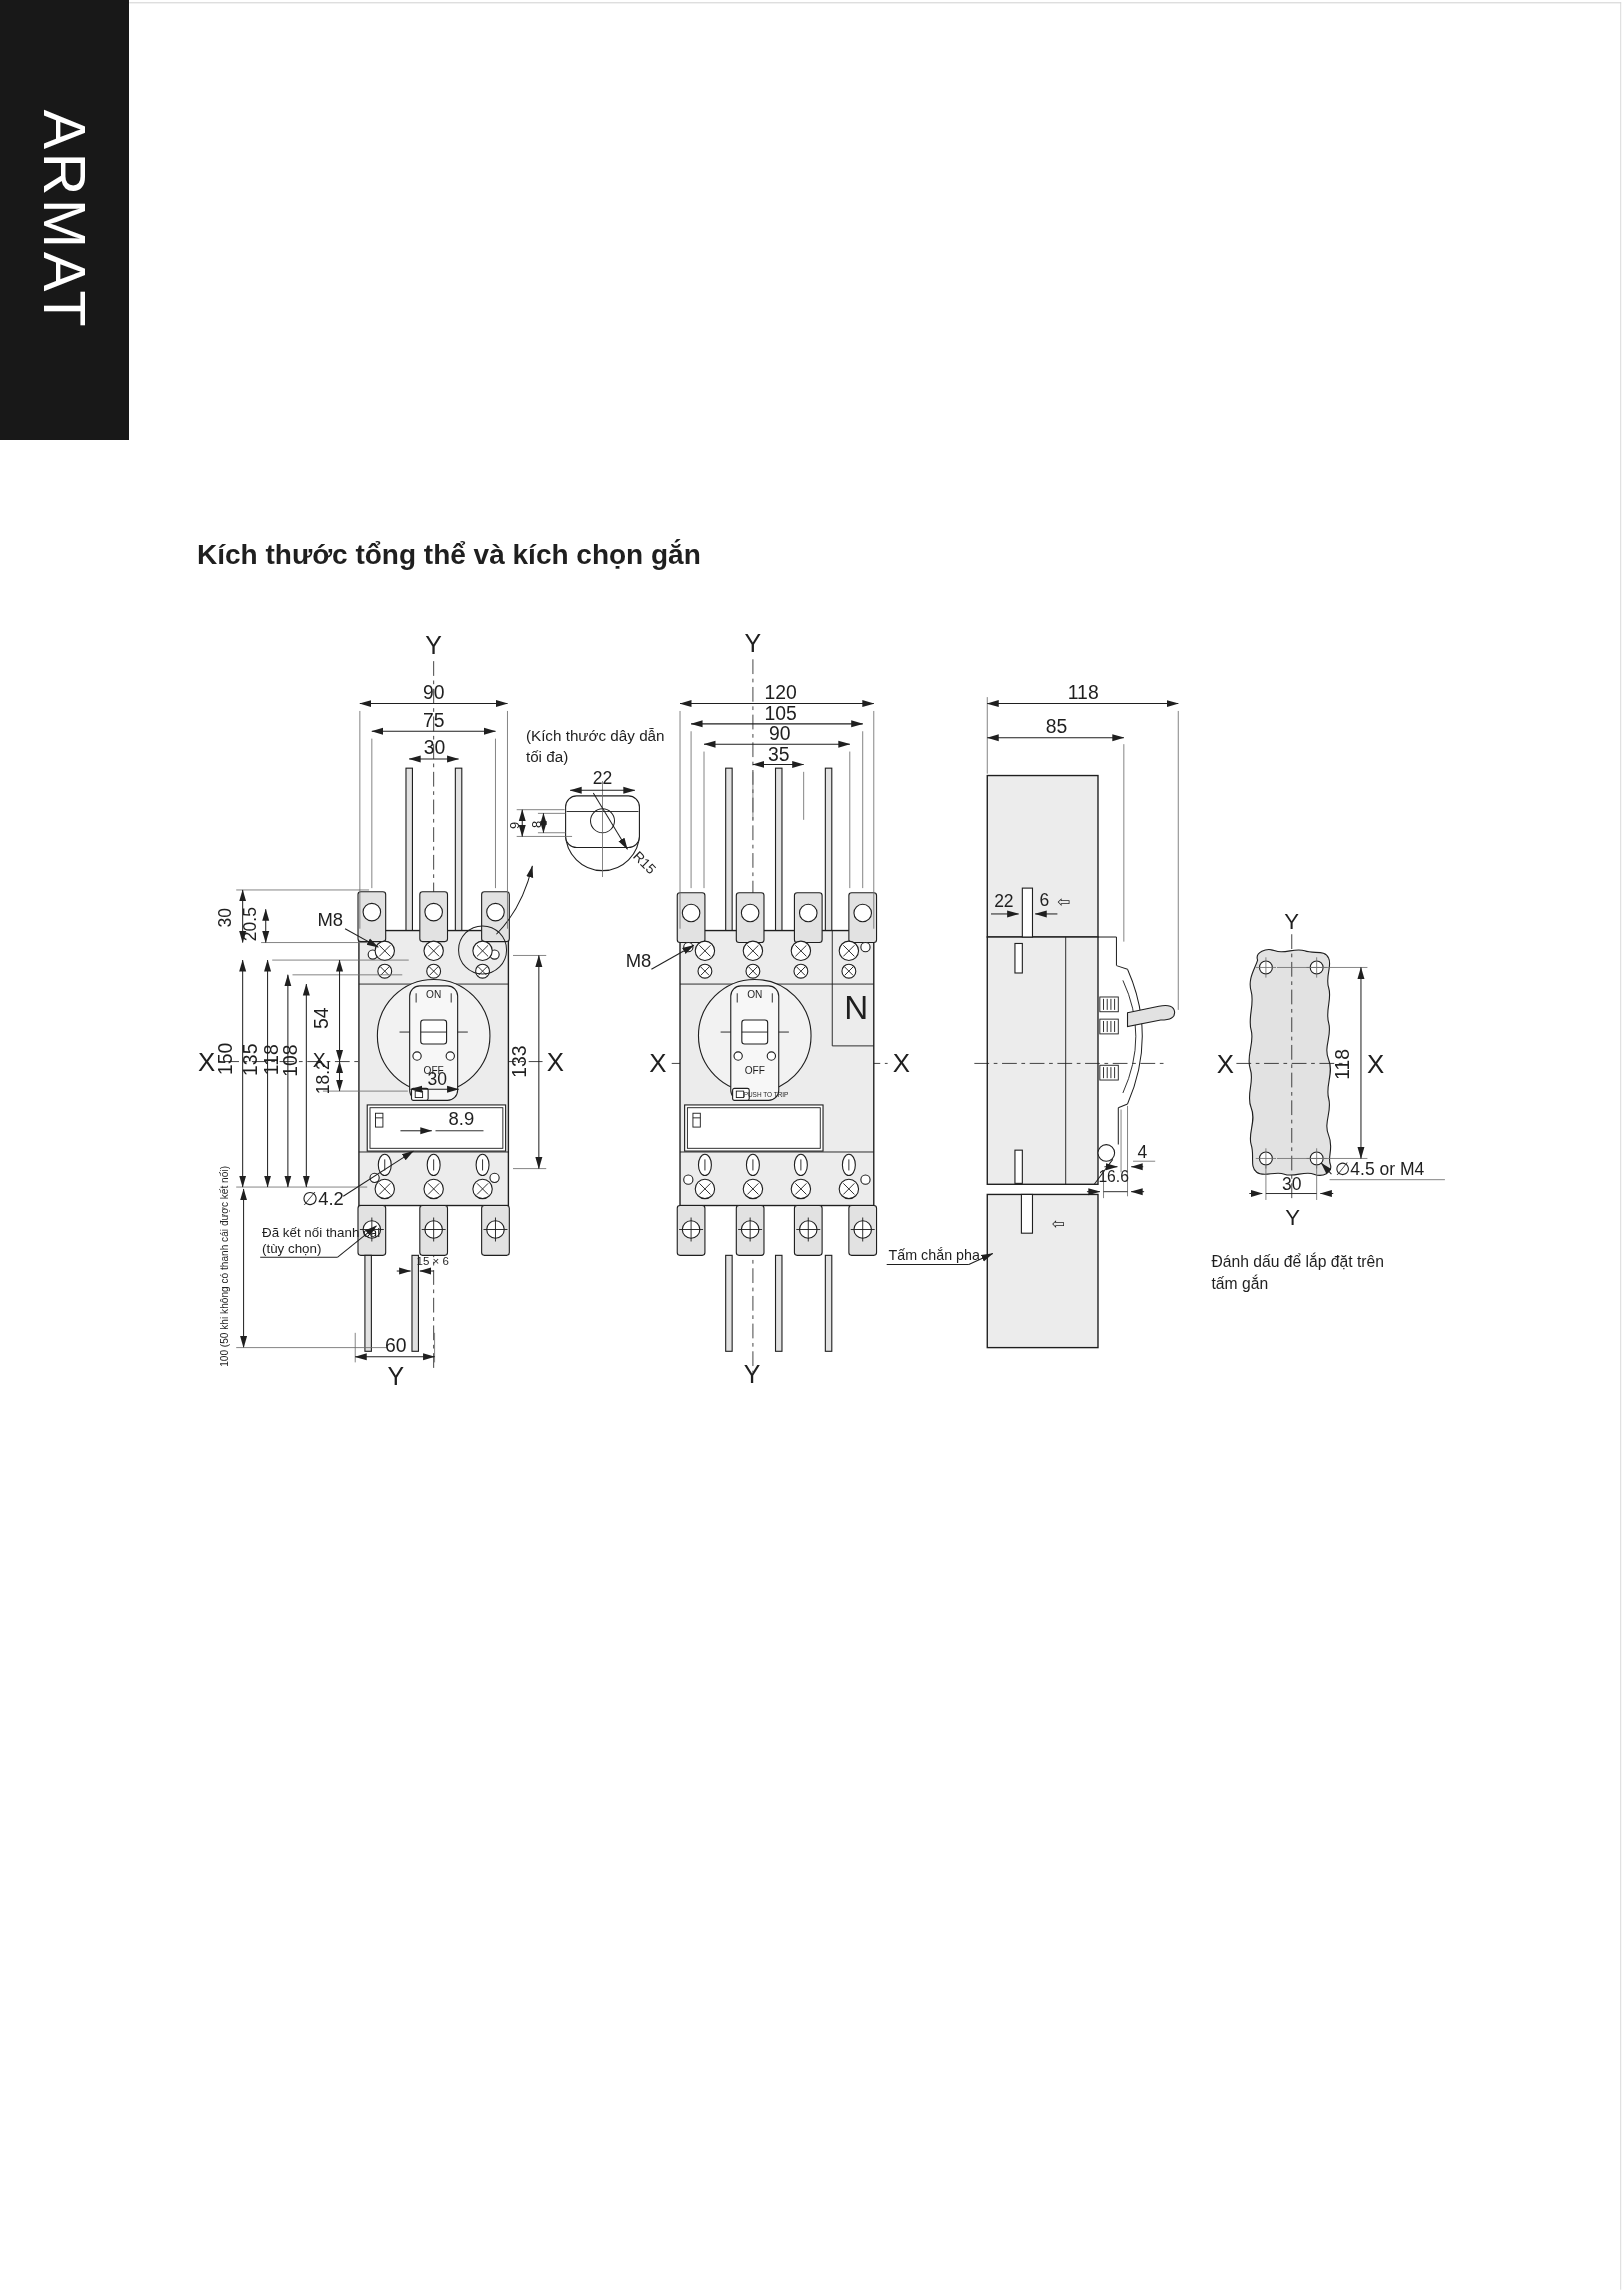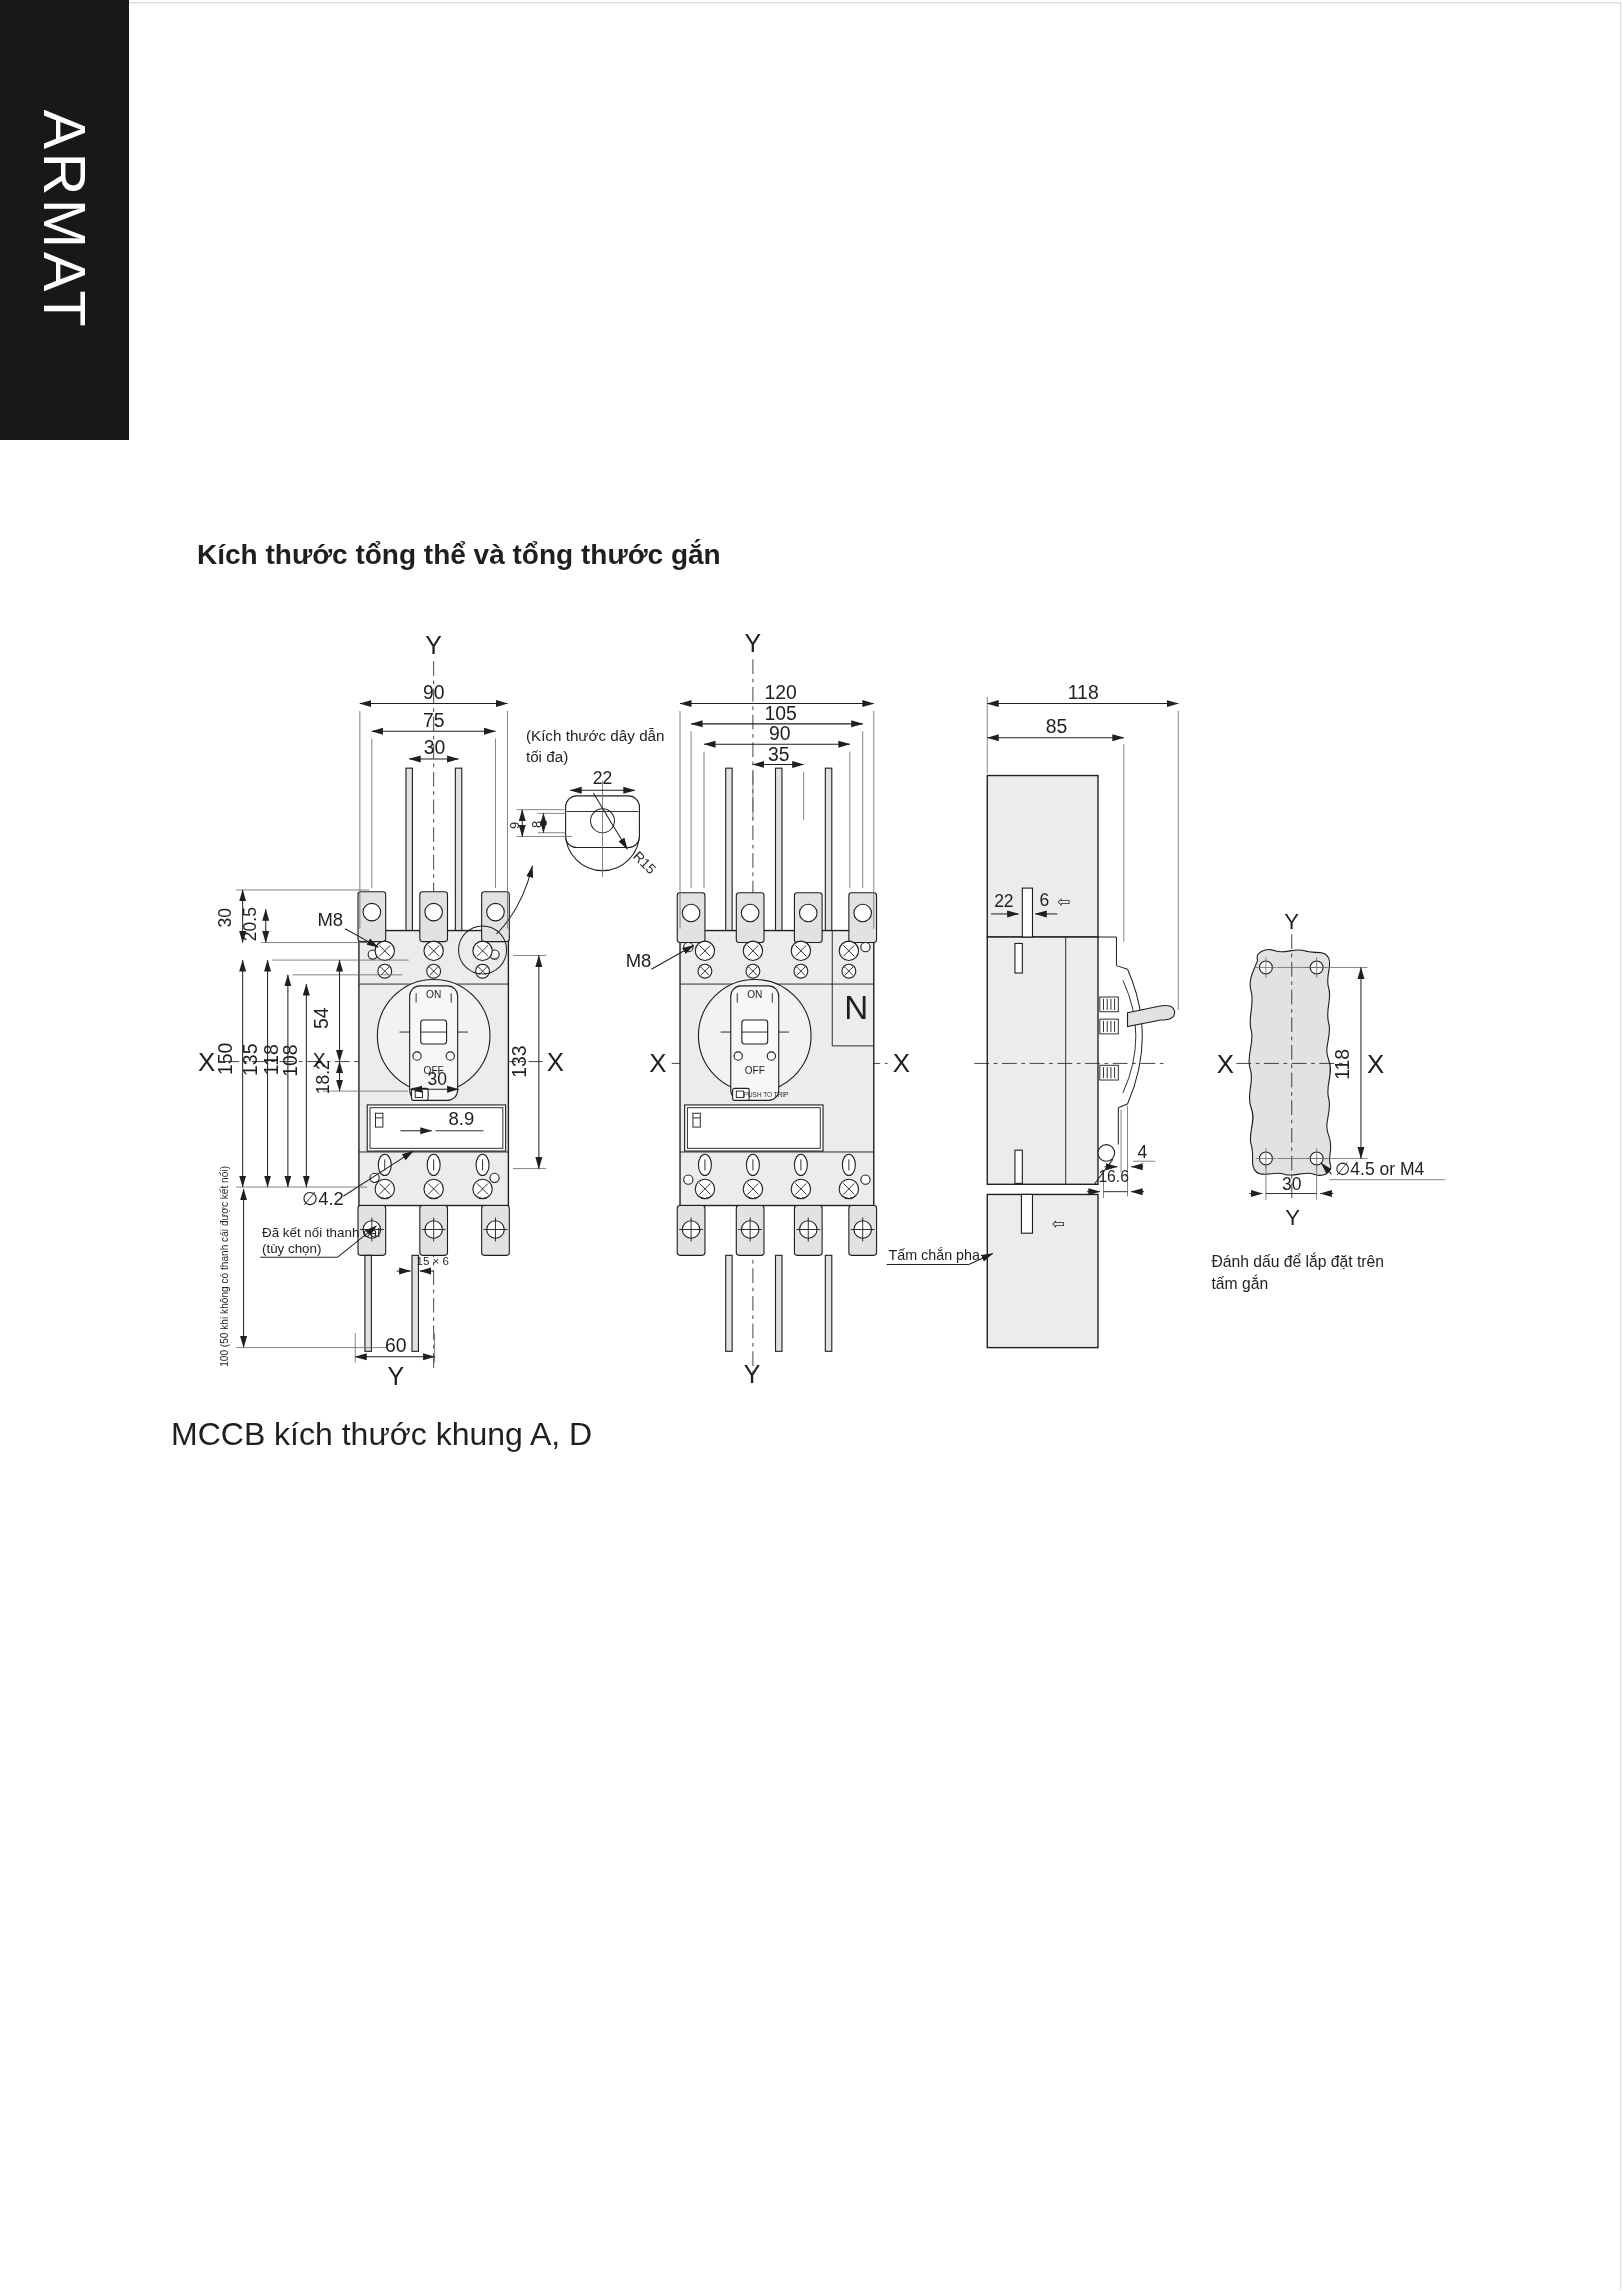--- a/index.html
+++ b/index.html
@@ -22,22 +22,21 @@
   .rot{fill:#f2f2f2;stroke:var(--line,#1f1f1f);stroke-width:1.2}
   .rot2{fill:#f7f7f7;stroke:var(--line,#1f1f1f);stroke-width:1.2}
 </style>
 </head>
 <body>
 
 <div class="page">
   <div class="banner">
     <span>ARMAT</span>
   </div>
-  <div class="page-title">Kích thước tổng thể và tổng thước gắn</div>
-  <div class="figure-caption">MCCB kích thước khung A, D</div>
+  <div class="page-title">Kích thước tổng thể và kích chọn gắn</div>
 
   <svg width="1623" height="2292" viewBox="0 0 1759 2483">
     <defs>
       <marker id="arr" viewBox="0 0 12 9" refX="11.5" refY="4.5" markerWidth="13" markerHeight="10" orient="auto-start-reverse" markerUnits="userSpaceOnUse">
         <path d="M0,1 L12,4.5 L0,8 Z" fill="#1f1f1f"></path>
       </marker>
       <g id="screwL">
           <circle r="10.5" class="wh"></circle>
           <line x1="-6" y1="-6" x2="6" y2="6" class="i"></line>
           <line x1="-6" y1="6" x2="6" y2="-6" class="i"></line>

